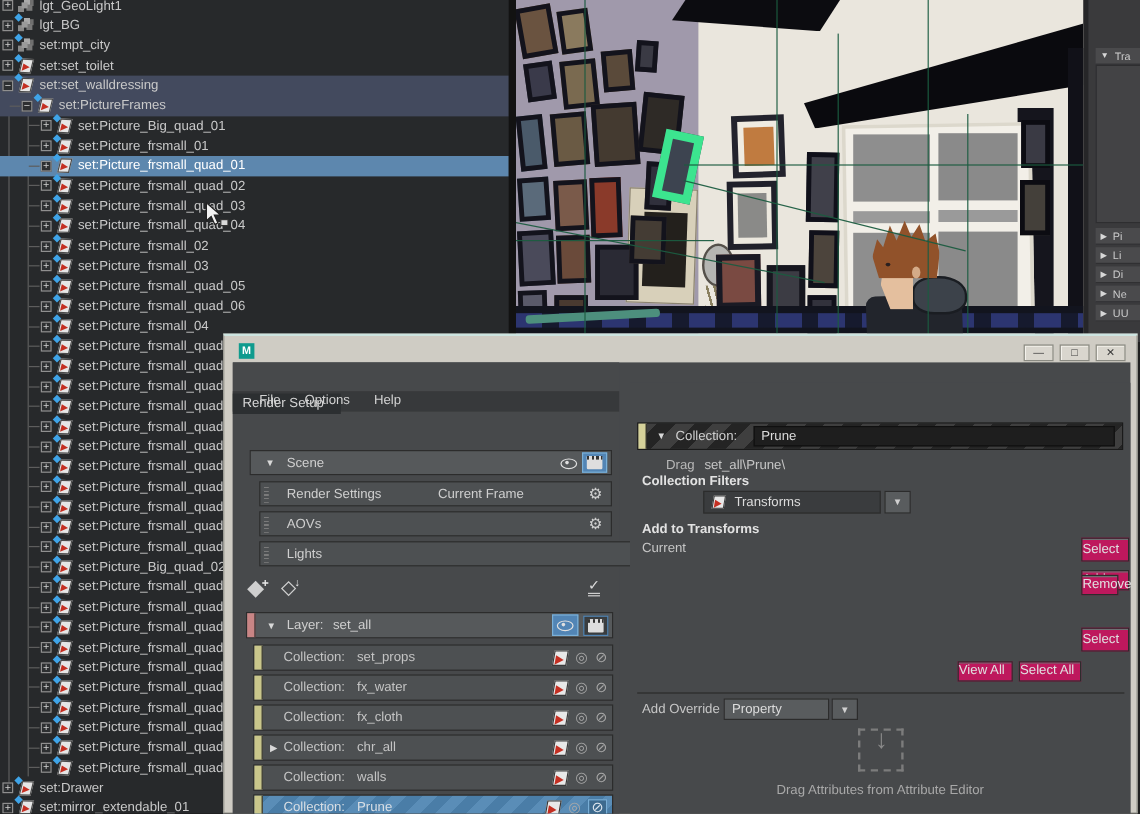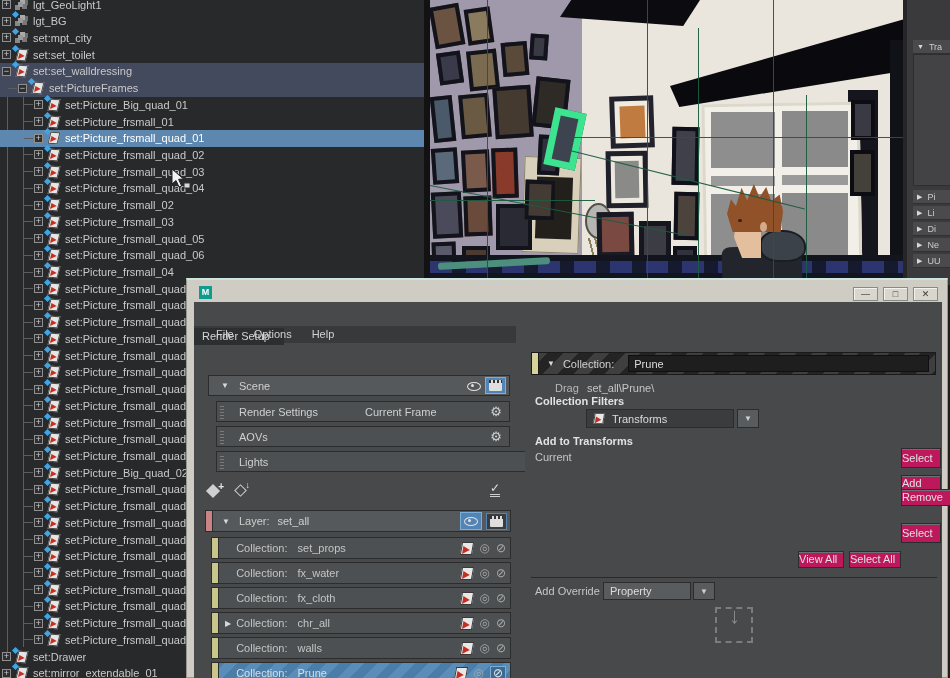--- a/index.html
+++ b/index.html
@@ -757,36 +757,37 @@
             <span>Transforms</span>
           </div>
           <div class="dd-arrow" style="left:212px;top:90px;width:22px;height:19px;">▼</div>
 
           <div class="pe-h" style="left:10px;top:116px;">Add to Transforms</div>
 
           <div class="pe-t" style="left:10px;top:132px;">Current</div>
           <div class="btn" style="left:376px;top:129px;width:40px;height:20px;line-height:18px;">Select</div>
 
           <div class="btn" style="left:376px;top:156px;width:40px;height:17px;line-height:15px;">Add</div>
-          <div class="btn" style="left:376px;top:170px;width:50px;height:17px;line-height:15px;">Remove</div>
+          <div class="btn" style="left:376px;top:160px;width:31px;height:17px;line-height:15px;">Remove</div>
           <div class="btn" style="left:376px;top:204px;width:40px;height:20px;line-height:18px;">Select</div>
 
           <div class="btn" style="left:273px;top:232px;width:46px;height:17px;line-height:15px;">View All</div>
           <div class="btn" style="left:324px;top:232px;width:52px;height:17px;line-height:15px;">Select All</div>
 
           <div id="pe-divider" style="left:6px;top:258px;width:406px;"></div>
 
           <div class="pe-t" style="left:10px;top:266px;">Add Override</div>
           <div class="dd" style="left:78px;top:263px;width:88px;height:18px;">
             <span>Property</span>
           </div>
           <div class="dd-arrow" style="left:168px;top:263px;width:22px;height:18px;">▼</div>
 
           <div id="pe-dashbox" style="left:190px;top:288px;"></div>
           <div id="pe-dasharrow" style="left:204px;top:284px;">↓</div>
+          <div class="pe-t" style="left:0;top:334px;width:417px;text-align:center;color:#a8a8a8;">Drag Attributes from Attribute Editor</div>
         </div>
       </div>
     </div>
   </div>
 
   <div id="cursor">
     <svg width="24" height="24" viewBox="0 0 24 24">
       <polygon points="2,1 2,16 6,12.5 9,19 11.6,17.8 8.6,11.3 13.5,11" fill="#f2f2f2" stroke="#222" stroke-width="1"></polygon>
       <rect x="14" y="15" width="6" height="5" fill="#d8d8d8" stroke="#333" stroke-width="1"></rect>
     </svg>

